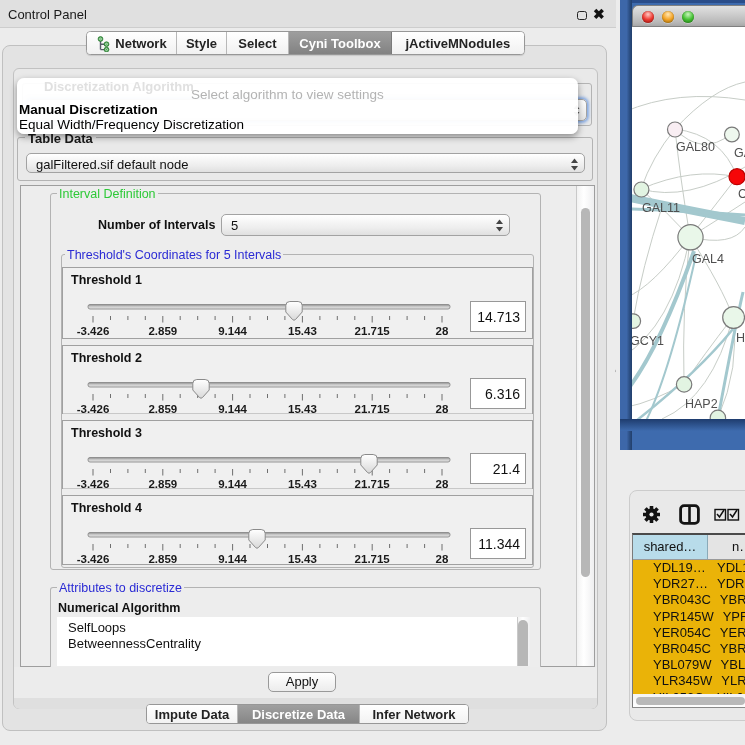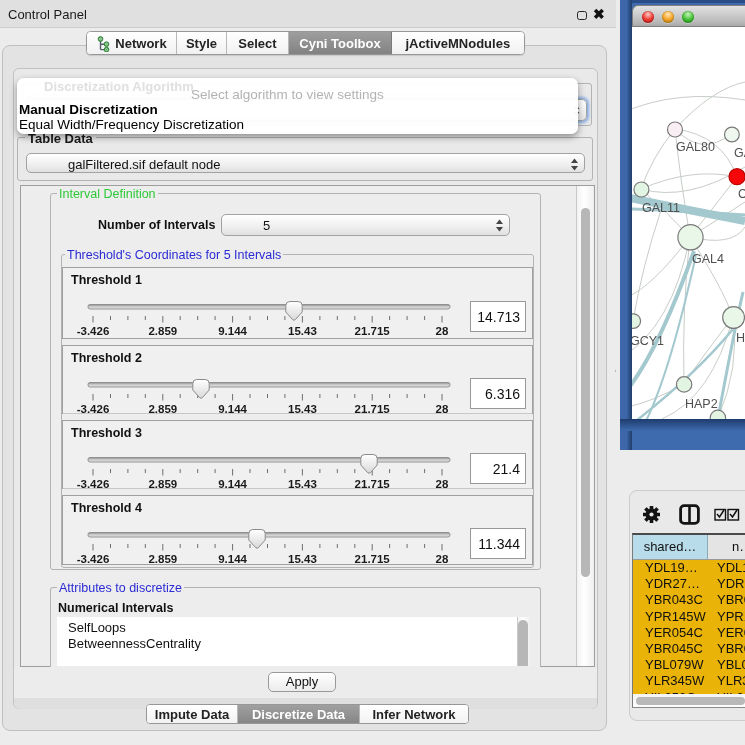--- a/index.html
+++ b/index.html
@@ -15,21 +15,21 @@
 #innerpanel { position:absolute;left:13px;top:68px;width:585px;height:641px;background:#e9e9e9;border:1px solid #c2c2c2;border-radius:6px; }
 
 #topseg { position:absolute;left:86px;top:31px;height:24px;display:flex;background:#fff;border:1px solid #979797;border-radius:4.5px;overflow:hidden;box-shadow:0 1px 1px rgba(0,0,0,.12); }
 #topseg .seg { font-size:13px;font-weight:bold;color:#232323;display:flex;align-items:center;justify-content:center;border-right:1px solid #b8b8b8;background:linear-gradient(#ffffff,#f1f1f1); }
 #topseg .seg:last-child { border-right:none; }
 #topseg .sel { background:linear-gradient(#9e9e9e,#828282);color:#fff;border-right-color:#7a7a7a; }
 
 .group { position:absolute;border:1px solid #b3b3b3;border-radius:3px; }
 
 .combo { position:absolute;height:22px;border:1px solid #a2a2a2;border-radius:5px;background:linear-gradient(#ffffff,#ededed 70%,#e2e2e2);font-size:13px;color:#111; }
-.combo .txt { position:absolute;left:9px;top:3px;margin-left:32px; }
+.combo .txt { position:absolute;left:9px;top:3px; }
 .combo .arr { position:absolute;right:4px;top:2px;width:11px;height:17px; }
 
 .sl { position:absolute; }
 .valbox { position:absolute;left:470px;width:56px;height:31px;background:#fff;border:1px solid #989898;font-size:14px;color:#111;text-align:right;padding:7px 5px 0 0; }
 
 #numlist { position:absolute;left:57px;top:617px;width:473px;height:49px;background:#fff;font-size:13px;color:#111;padding-top:3px; }
 #numlist div { height:16px;line-height:16px;padding-left:11px; }
 
 #applybtn { position:absolute;left:268px;top:672px;width:68px;height:19.5px;background:linear-gradient(#ffffff,#ececec);border:1px solid #999;border-radius:5px;font-size:13px;color:#111;text-align:center;padding-top:1px; }
 
@@ -48,21 +48,21 @@
 #nettitle { position:absolute;left:632px;top:5px;width:113px;height:22px;background:linear-gradient(#e2e2e2,#b9b9b9 80%,#a8a8a8);border:1px solid #808080;border-right:none;border-top-left-radius:6px; }
 #netcanvas { position:absolute;left:632px;top:27px;width:113px;height:392px;background:#ffffff;overflow:hidden; }
 #tptitle { position:absolute;left:620px;top:455px;width:125px;height:27px;background:#e0e0e0;border-bottom:1px solid #d0d0d0; }
 #tptitle span { position:absolute;left:14px;top:6px;font-size:13px;color:#1a1a1a; }
 #tpanel { position:absolute;left:629px;top:490px;width:130px;height:231px;background:#e9e9e9;border:1px solid #cccccc;border-radius:8px; }
 #ttable { position:absolute;left:632px;top:533px;width:113px;height:175px;background:#eab308;border-top:2px solid #4a4a4a;border-left:1px solid #7a7a7a;font-size:13px;color:#111;overflow:hidden; }
 .hrow { display:flex;height:25px;border-bottom:1px solid #9a9a9a; }
 .hc1 { flex:0 0 75px;background:#b8dcea;border-right:1px solid #8aaab8;text-align:center;padding-top:4px; }
 .hc2 { flex:1 0 auto;background:#e4e4e4;text-align:left;padding:4px 0 0 24px; }
 .trow { display:flex;height:16.2px; }
-.tc1 { flex:0 0 75px;padding-left:12px; }
+.tc1 { flex:0 0 75px;padding-left:20px; }
 .tc2 { flex:1 0 auto;padding-left:9px; }
 </style></head>
 <body>
 <div id="root">
 
 <div id="cptitle">
       <span>Control Panel</span>
     </div>
 <div id="floatbtn"></div>
     <div id="closebtn">✖</div>
@@ -282,21 +282,21 @@
       <text x="170.6" y="68" text-anchor="middle" font-size="11.5" font-weight="bold" fill="#1a1a1a">9.144</text>
       <text x="240.4" y="68" text-anchor="middle" font-size="11.5" font-weight="bold" fill="#1a1a1a">15.43</text>
       <text x="310.2" y="68" text-anchor="middle" font-size="11.5" font-weight="bold" fill="#1a1a1a">21.715</text>
       <text x="380.0" y="68" text-anchor="middle" font-size="11.5" font-weight="bold" fill="#1a1a1a">28</text>
 <path transform="translate(195,0)" d="M -8.2 38.5 Q -8.2 34.5 -4.2 34.5 L 4.2 34.5 Q 8.2 34.5 8.2 38.5 L 8.2 45 L 1.5 52.5 Q 0 54 -1.5 52.5 L -8.2 45 Z" fill="url(#th4)" stroke="#8a8a8a" stroke-width="1"></path>
 </svg>
 <div class="valbox" style="top:528.0px">11.344</div>
 
 <div class="group" style="left:50px;top:587px;width:491px;height:80px;background:#ededed;border-bottom:none;border-radius:3px 3px 0 0"></div>
 <div class="abs" style="left:57px;top:581px;font-size:12.5px;color:#2a2ad4;background:#ededed;padding:0 2px">Attributes to discretize</div>
-<div class="abs" style="left:58px;top:601px;font-size:12.5px;font-weight:bold;color:#111">Numerical Intervals</div>
+<div class="abs" style="left:58px;top:601px;font-size:12.5px;font-weight:bold;color:#111">Numerical Algorithm</div>
 <div id="numlist">
  <div>SelfLoops</div>
  <div>BetweennessCentrality</div>
 </div>
 <div class="vtrack" style="left:517px;top:617px;width:13px;height:49px"></div>
 <div class="vthumb" style="left:518px;top:620px;height:46px;width:10px;border-radius:5px 5px 0 0"></div>
 
 <div class="abs" style="left:14px;top:667px;width:583px;height:31px;background:#ececec"></div>
 <div class="abs" style="left:14px;top:698px;width:583px;height:10.5px;background:#dfdfdf;border-radius:0 0 6px 6px"></div>
 <div id="applybtn">Apply</div>

